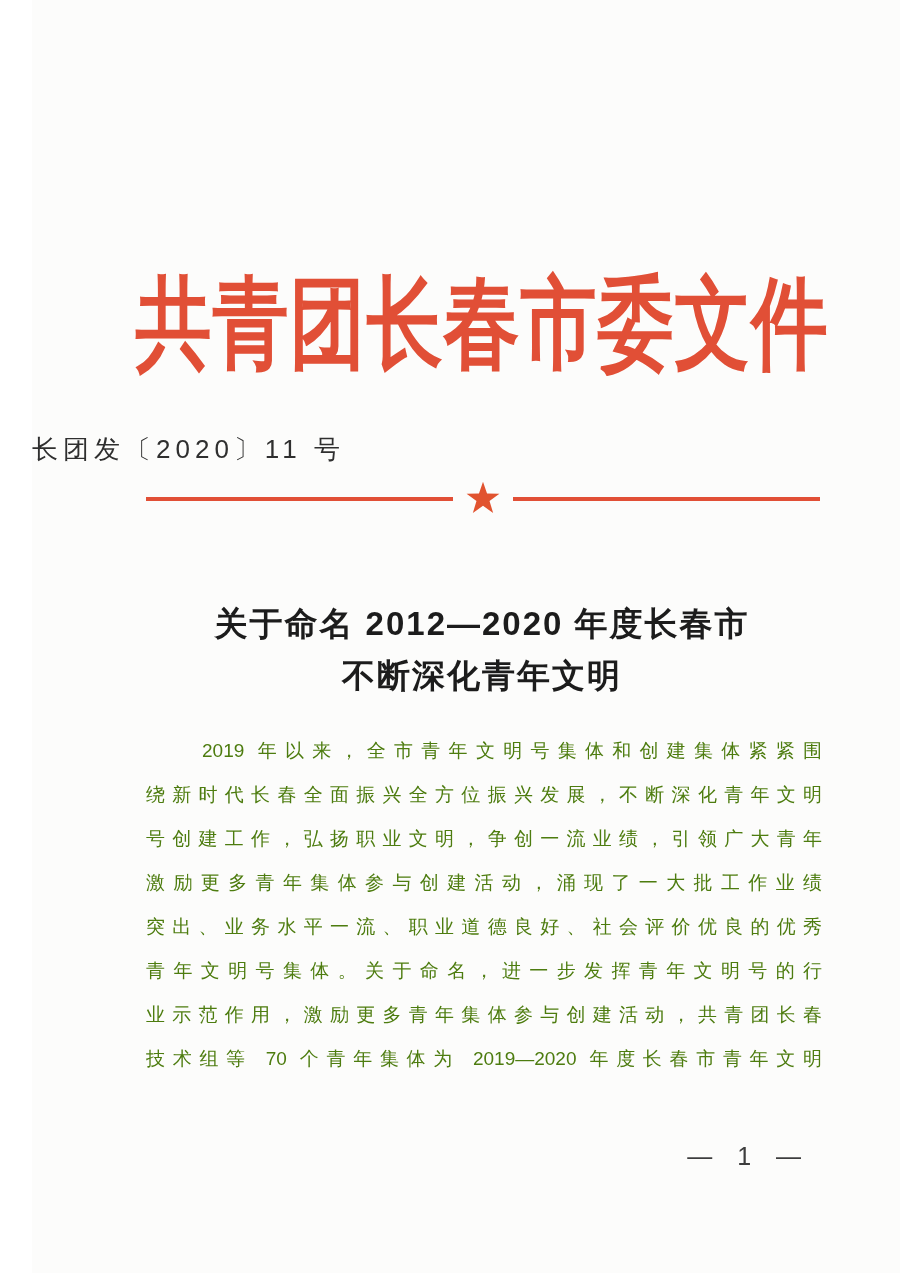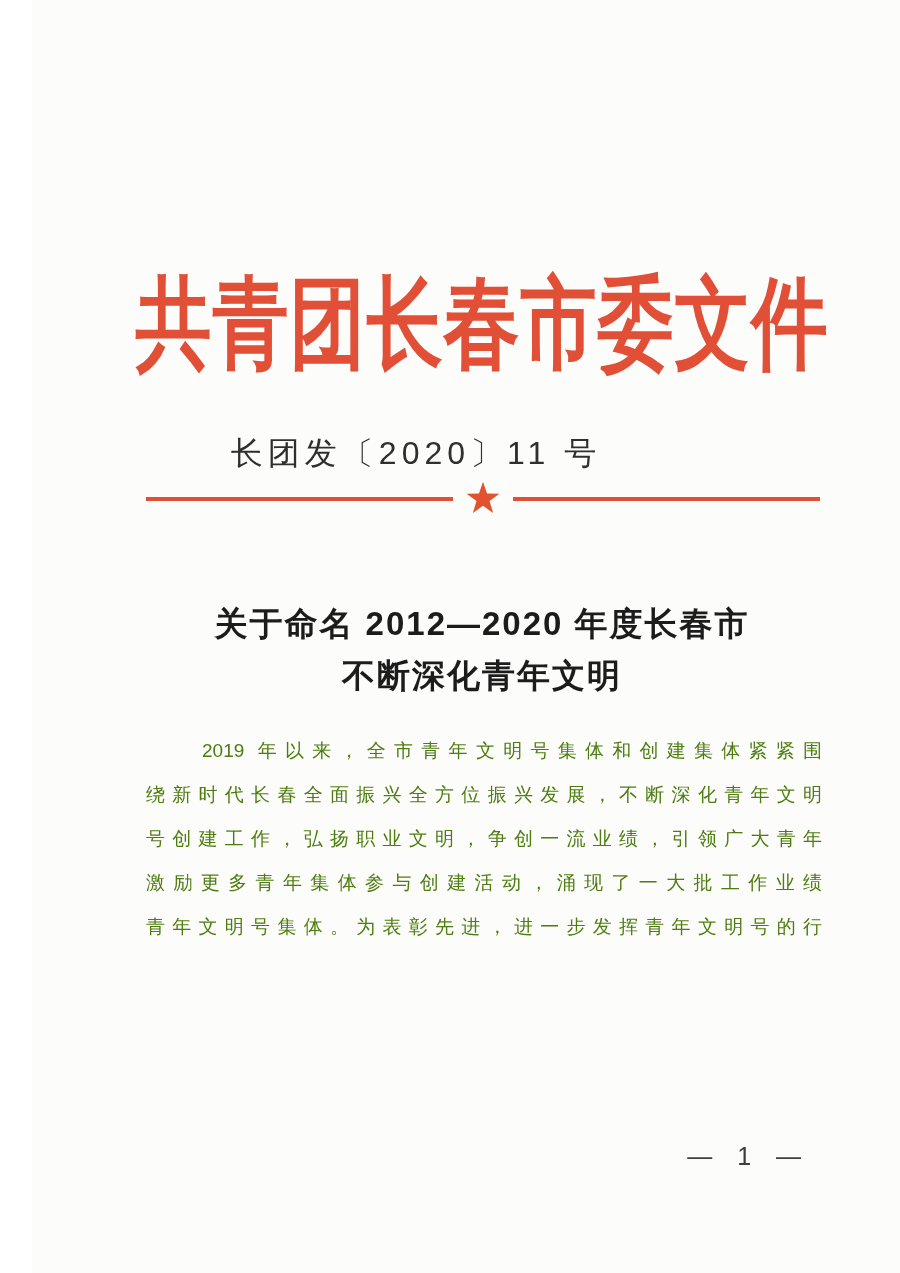--- a/index.html
+++ b/index.html
@@ -32,22 +32,21 @@
     transform: scaleY(1.32);
     transform-origin: top center;
   }
 
   
   .doc-number {
     position: absolute;
     top: 432px;
     left: 0;
     width: 768px;
-    text-align: center;
-    font-size: 32px;
+    font-size: 26px;
     color: #2f2f2f;
     letter-spacing: 5px;
   }
 
   
   .divider {
     position: absolute;
     top: 480px;
     left: 114px;
     width: 674px;
@@ -140,18 +139,21 @@
   <div class="doc-title">
     <div>关于命名 2012—2020 年度长春市</div>
     <div>不断深化青年文明</div>
   </div>
 
   <div class="body-text">
     <div class="bline indent">2019 年以来，全市青年文明号集体和创建集体紧紧围</div>
     <div class="bline">绕新时代长春全面振兴全方位振兴发展，不断深化青年文明</div>
     <div class="bline">号创建工作，弘扬职业文明，争创一流业绩，引领广大青年</div>
     <div class="bline">激励更多青年集体参与创建活动，涌现了一大批工作业绩</div>
-    <div class="bline">青年文明号集体。为表彰先进，进一步发挥青年文明号的行</div>
+    <div class="bline">突出、业务水平一流、职业道德良好、社会评价优良的优秀</div>
+    <div class="bline">青年文明号集体。关于命名，进一步发挥青年文明号的行</div>
+    <div class="bline">业示范作用，激励更多青年集体参与创建活动，共青团长春</div>
+    <div class="bline">技术组等 70 个青年集体为 2019—2020 年度长春市青年文明</div>
   </div>
 
   <div class="page-number">— 1 —</div>
 
 </div>
 
 </body></html>

